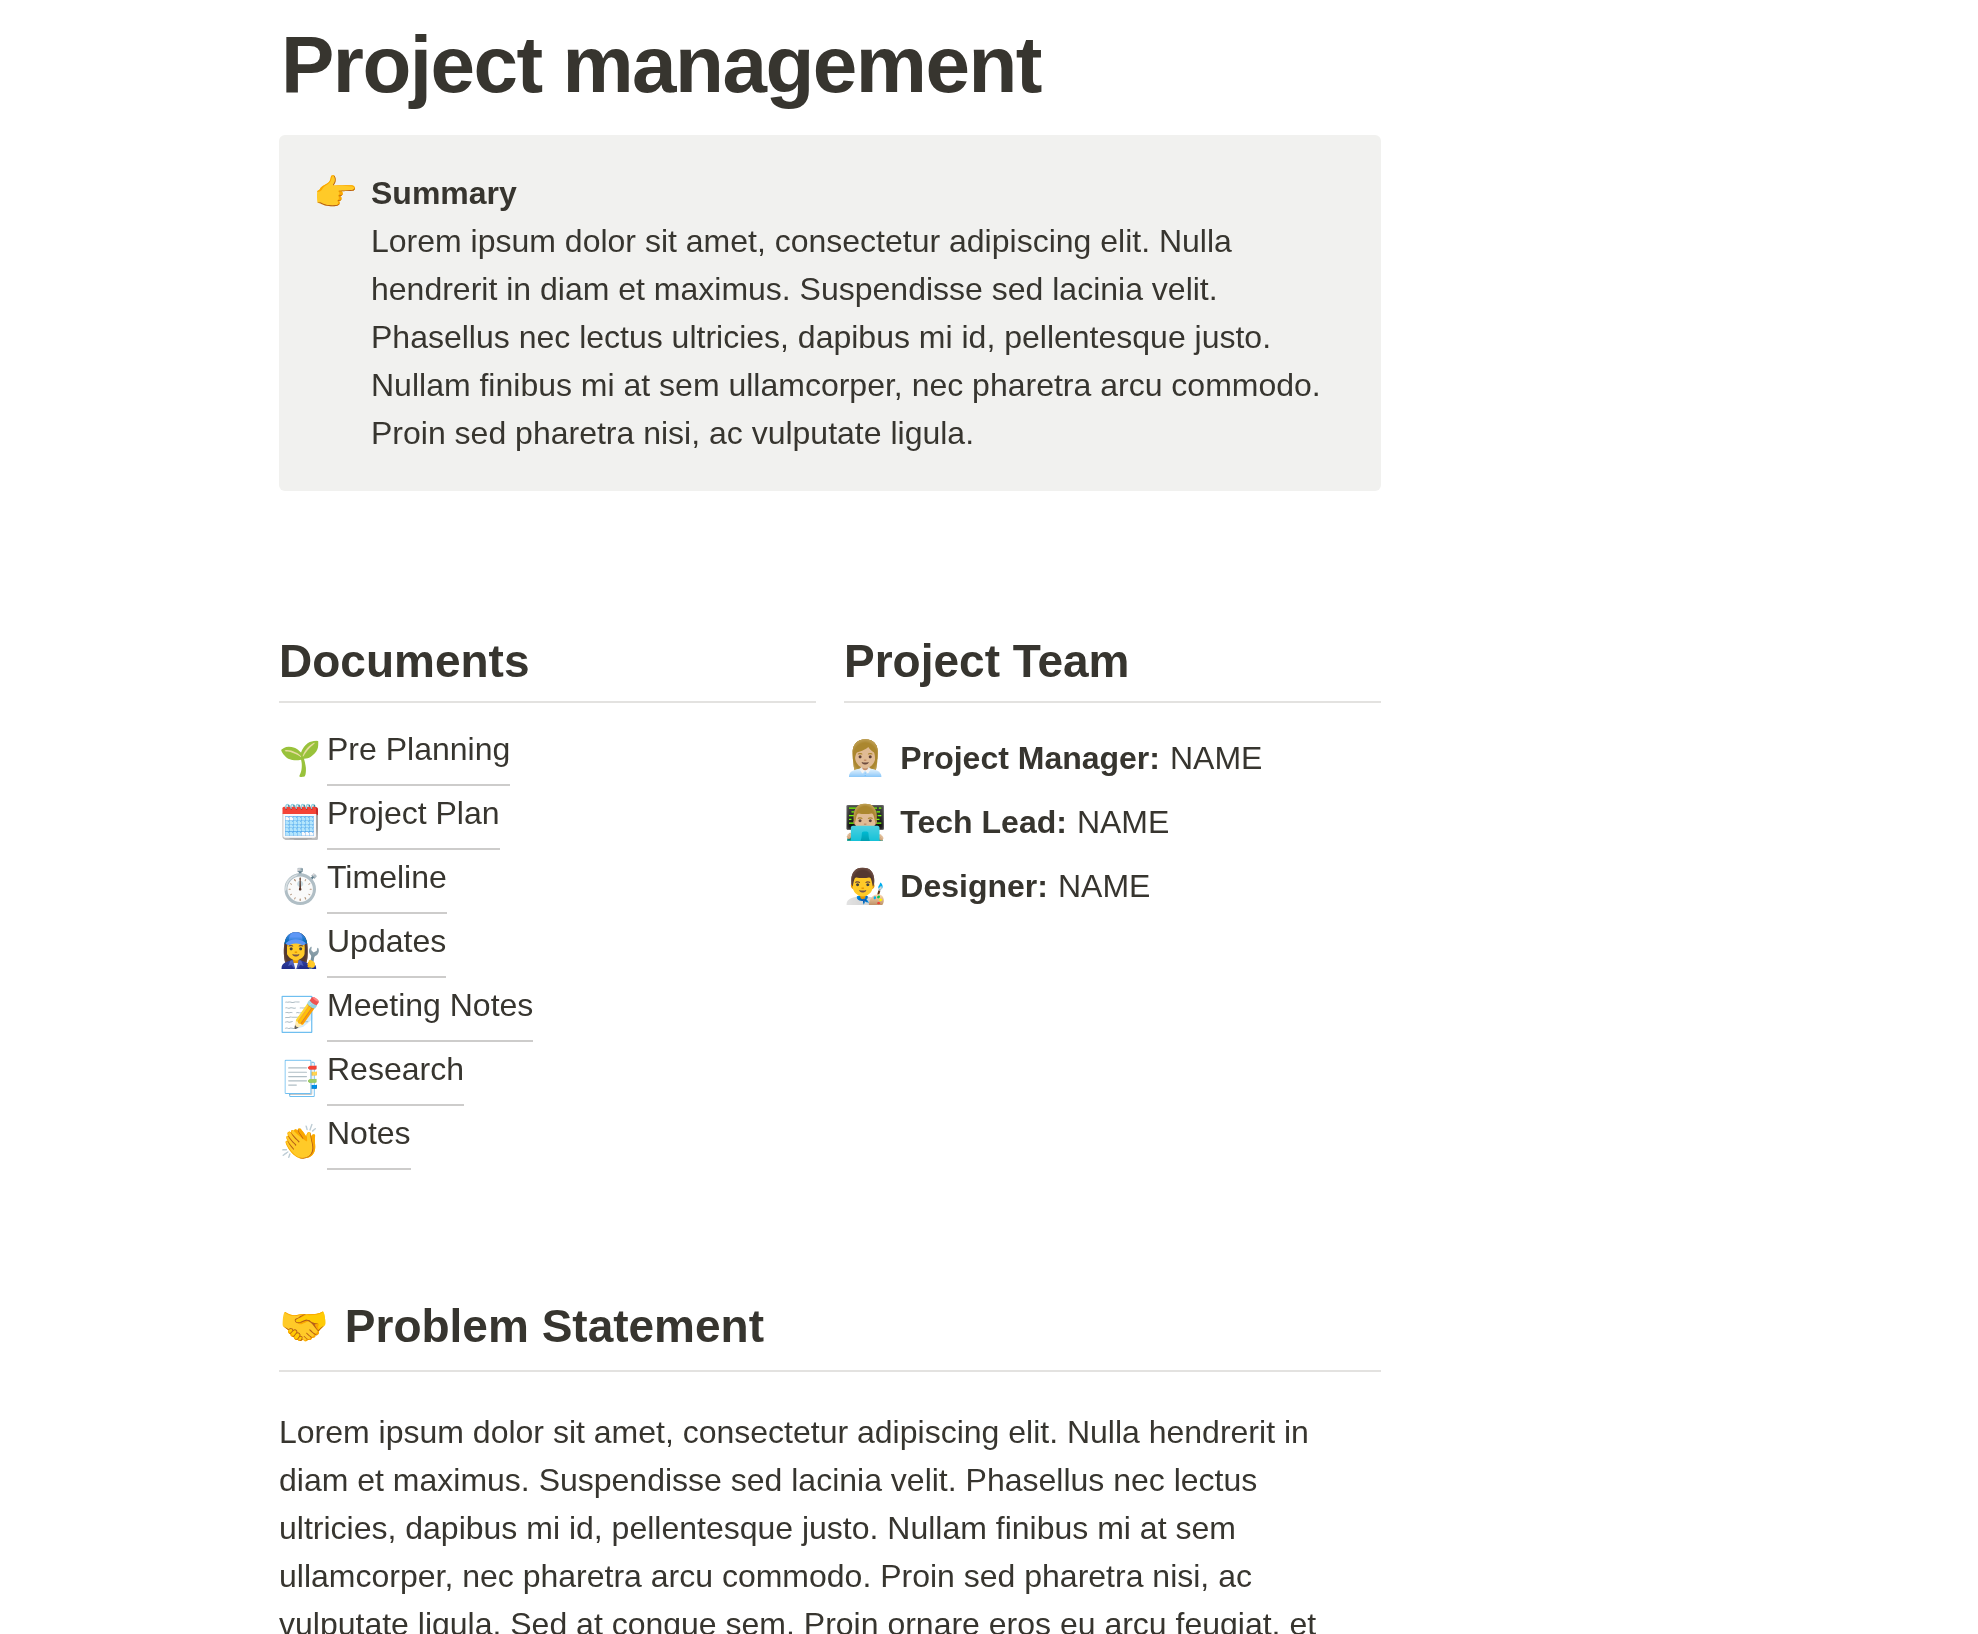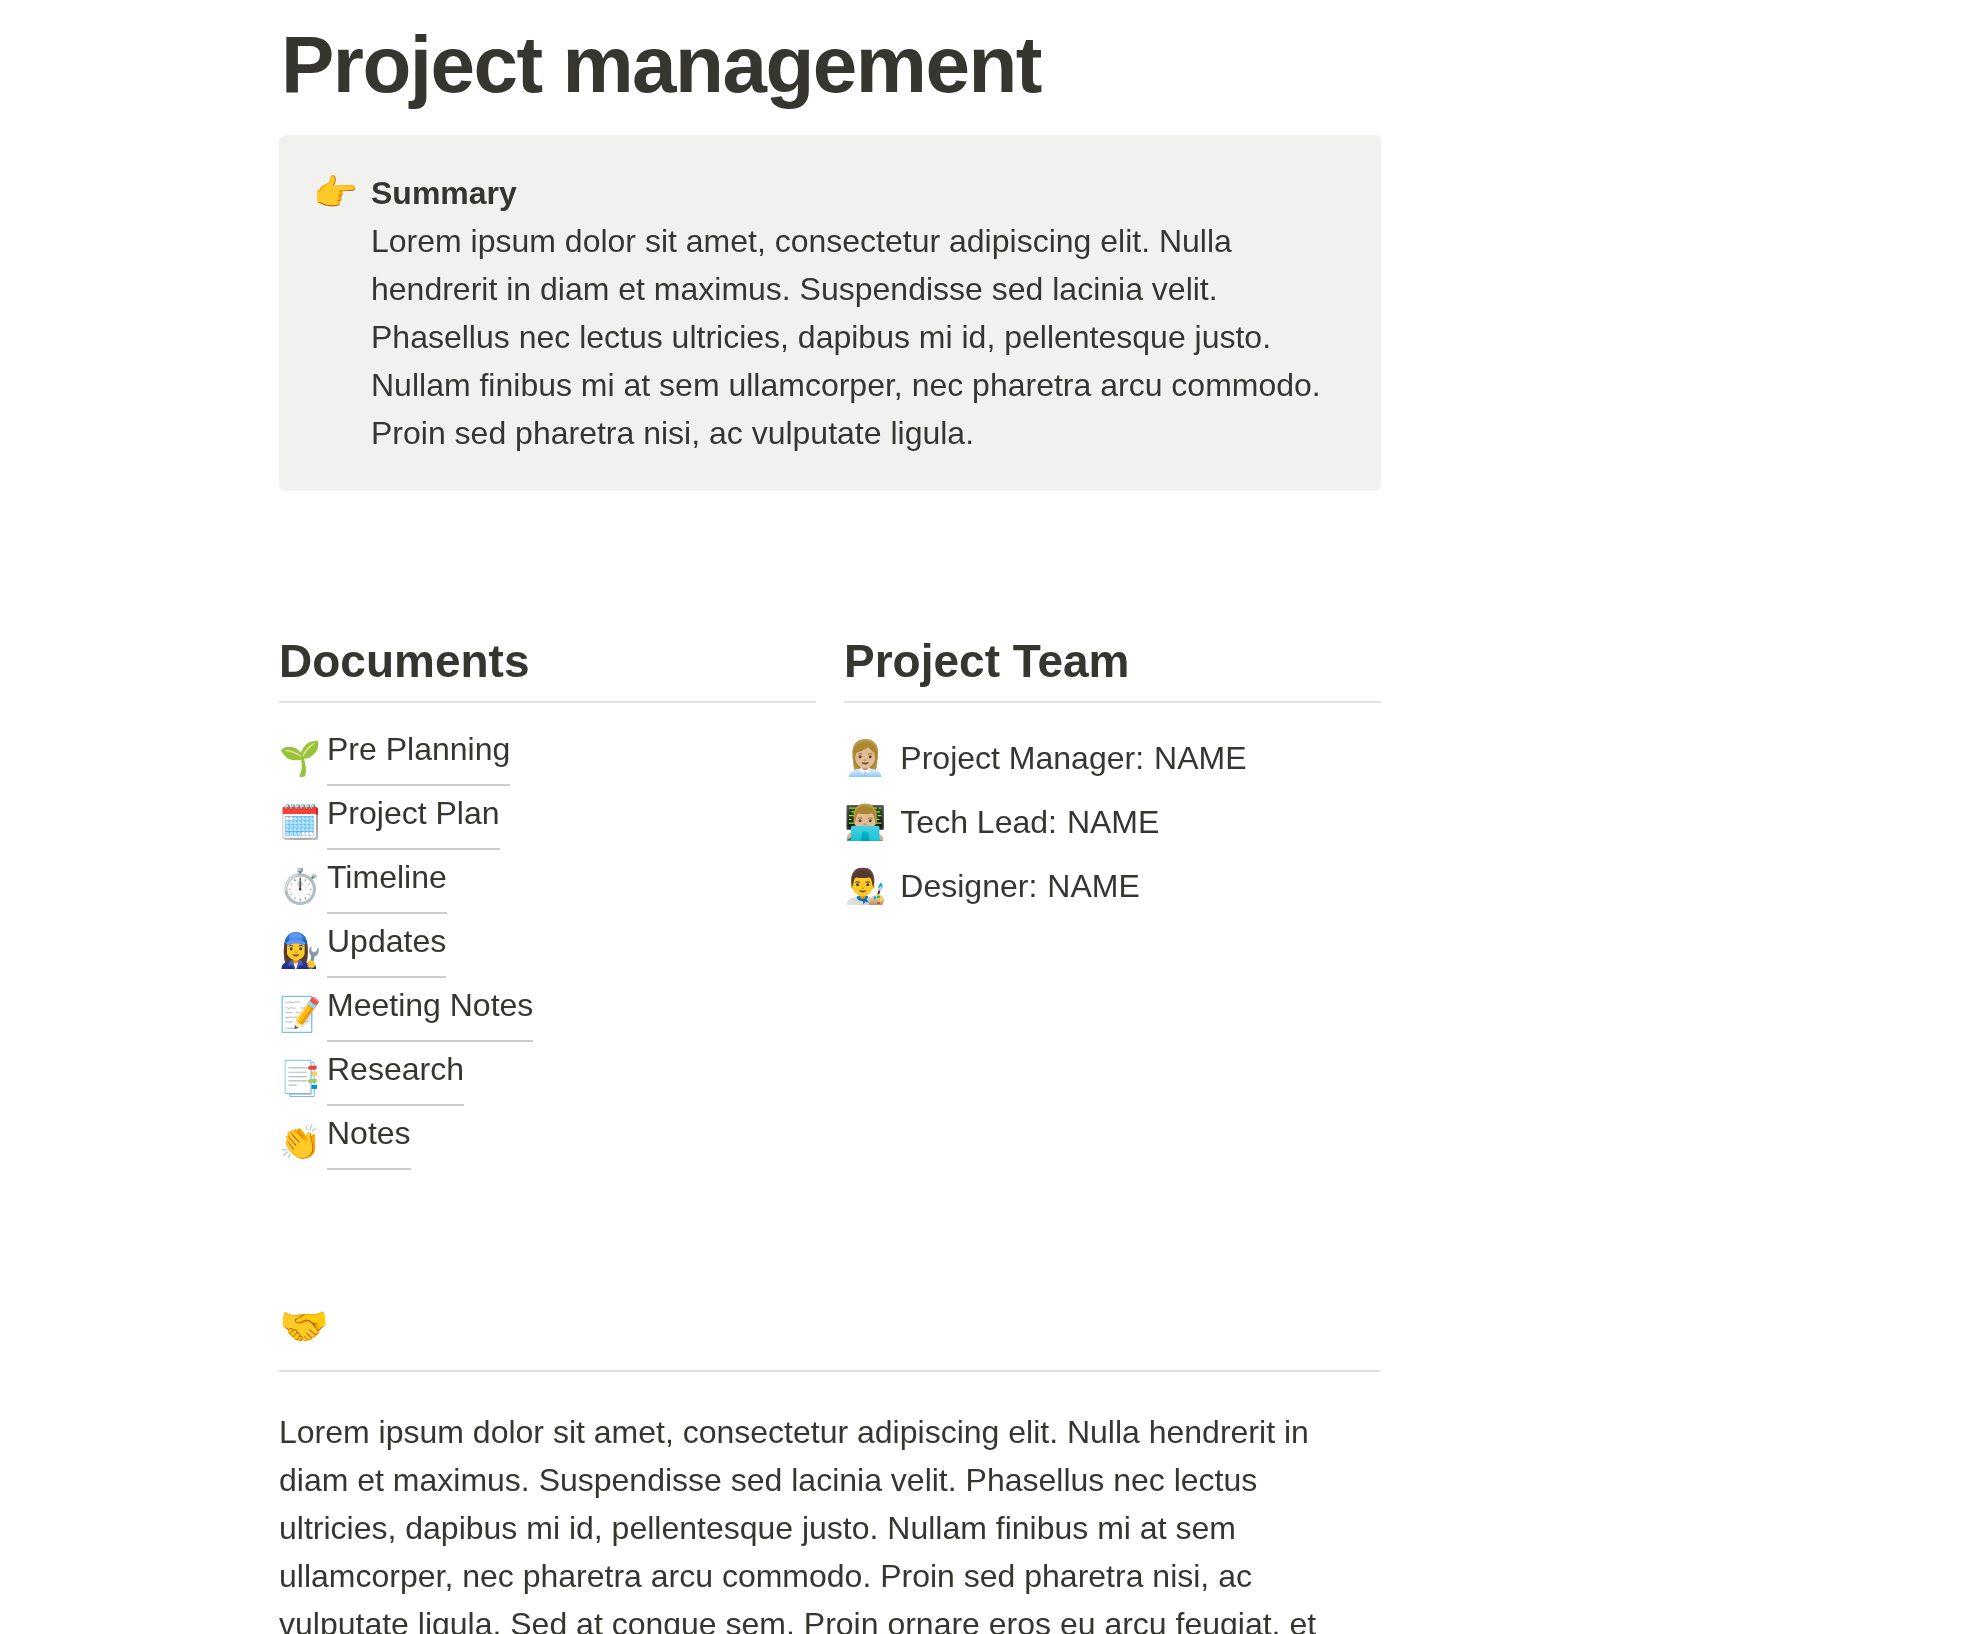--- a/index.html
+++ b/index.html
@@ -108,21 +108,21 @@
     height: 64px;
     display: flex;
     align-items: center;
     font-size: 32px;
   }
   .team-icon {
     font-size: 34px;
     margin-right: 14px;
   }
   .team-role {
-    font-weight: 400;
+    font-weight: 700;
   }
   .team-name {
     font-weight: 400;
     margin-left: 10px;
     text-align: center;
   }
   .problem-section {
     margin-top: 122px;
   }
   .problem-section .divider {
@@ -208,18 +208,19 @@
           <span class="team-name">NAME</span>
         </li>
       </ul>
     </div>
 
   </div>
 
   <div class="problem-section">
     <h2 class="section-heading">
       <span class="heading-icon">🤝</span>
+      <span>Problem Statement</span>
     </h2>
     <hr class="divider">
     <p class="body-text">Lorem ipsum dolor sit amet, consectetur adipiscing elit. Nulla hendrerit in diam et maximus. Suspendisse sed lacinia velit. Phasellus nec lectus ultricies, dapibus mi id, pellentesque justo. Nullam finibus mi at sem ullamcorper, nec pharetra arcu commodo. Proin sed pharetra nisi, ac vulputate ligula. Sed at congue sem. Proin ornare eros eu arcu feugiat, et lacinia quam ornare. Donec lacinia ante non enim congue, at bibendum odio laoreet. Orci varius natoque penatibus et magnis dis parturient montes, nascetur ridiculus mus. Aliquam imperdiet ipsum a commodo</p>
   </div>
 
 </div>
 
 </body></html>

